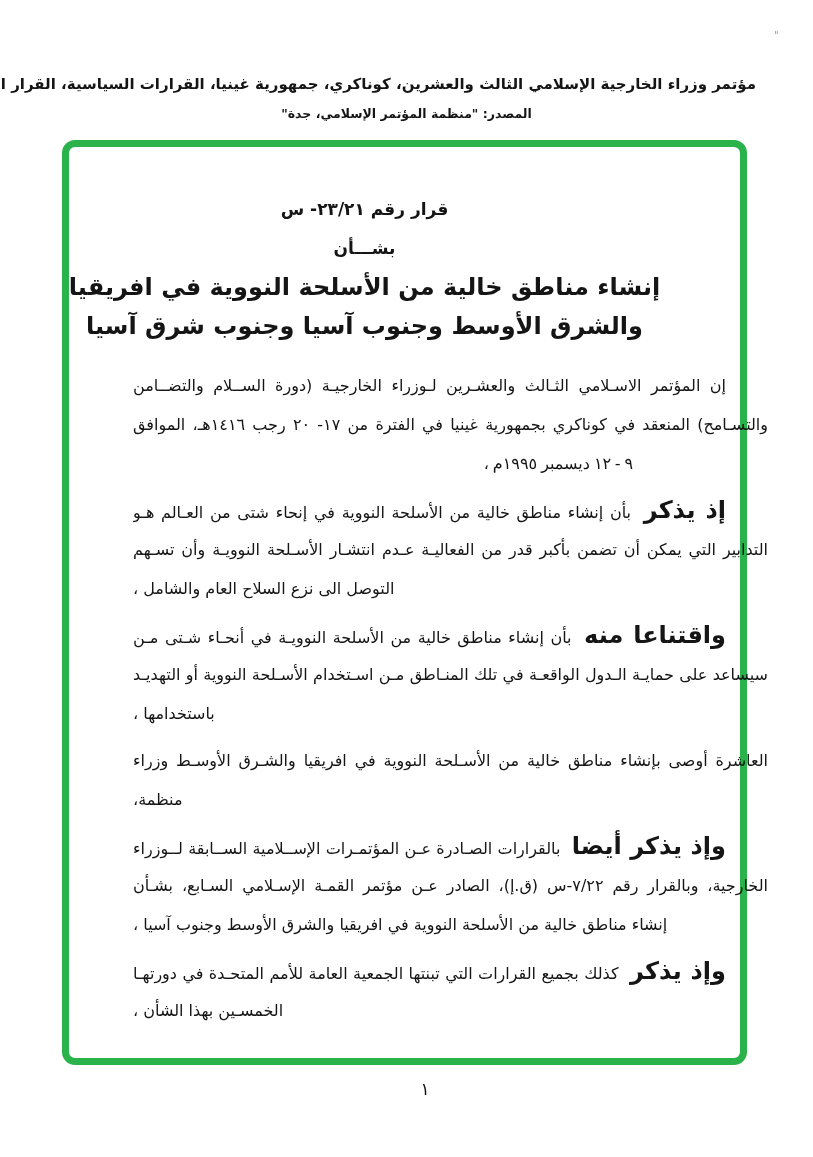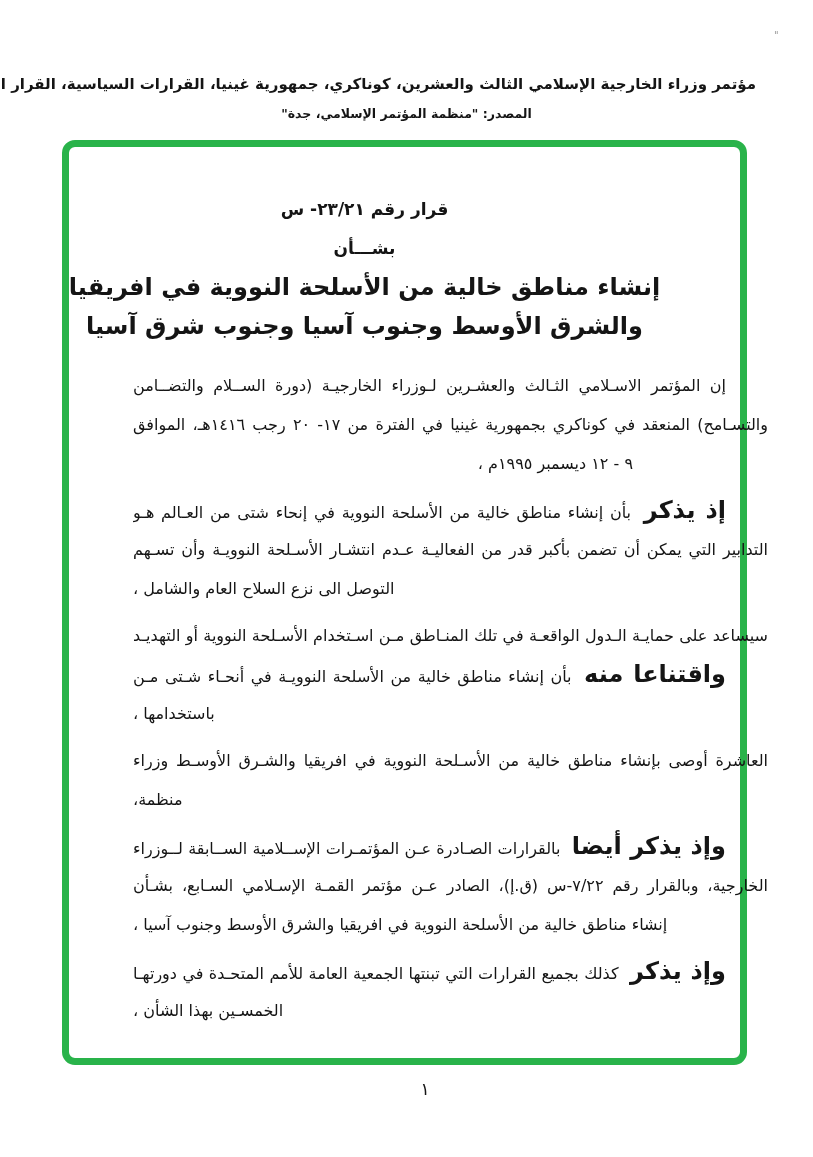--- a/index.html
+++ b/index.html
@@ -38,21 +38,21 @@
   .paras{
     position:absolute;left:85px;top:366px;width:635px;direction:rtl;
     font-size:16px;
     margin-left:48px;
   }
   .para{margin:0 0 8px 0;}
   .bline{height:39px;line-height:39px;overflow:hidden;}
   .l-first{text-align:justify;text-align-last:justify;padding-right:42px;}
   .l-full{text-align:justify;text-align-last:justify;}
   .l-right{text-align:left;}
-  .l-date{padding-left:0;padding-right:135px;}
+  .l-date{padding-left:0;padding-right:135px;font-family:Liberation Serif, serif;}
   .lead{font-weight:700;font-size:24px;margin-left:6px;}
   
   .pagenum{
     position:absolute;top:1078px;left:0;width:850px;height:22px;
     text-align:center;font-size:17px;line-height:22px;
   }
 </style>
 </head>
 <body>
 
@@ -76,22 +76,22 @@
         <div class="bline l-first">إن المؤتمر الاسـلامي الثـالث والعشـرين لـوزراء الخارجيـة (دورة الســلام والتضــامن</div>
         <div class="bline l-full">والتسـامح) المنعقد في كوناكري بجمهورية غينيا في الفترة من ١٧- ٢٠ رجب ١٤١٦هـ، الموافق</div>
         <div class="bline l-date">٩ - ١٢ ديسمبر ١٩٩٥م ،</div>
       </div>
       <div class="para">
         <div class="bline l-first"><b class="lead">إذ يذكر</b> بأن إنشاء مناطق خالية من الأسلحة النووية في إنحاء شتى من العـالم هـو أحـد</div>
         <div class="bline l-full">التدابير التي يمكن أن تضمن بأكبر قدر من الفعاليـة عـدم انتشـار الأسـلحة النوويـة وأن تسـهم في</div>
         <div class="bline l-right">التوصل الى نزع السلاح العام والشامل ،</div>
       </div>
       <div class="para">
+        <div class="bline l-first"><b class="lead">واقتناعا منه</b> بأن إنشاء مناطق خالية من الأسلحة النوويـة في أنحـاء شـتى مـن العـالم</div>
         <div class="bline l-full">سيساعد على حمايـة الـدول الواقعـة في تلك المنـاطق مـن اسـتخدام الأسـلحة النووية أو التهديـد</div>
-        <div class="bline l-first"><b class="lead">واقتناعا منه</b> بأن إنشاء مناطق خالية من الأسلحة النوويـة في أنحـاء شـتى مـن العـالم</div>
         <div class="bline l-right">باستخدامها ،</div>
       </div>
       <div class="para">
         <div class="bline l-full">العاشرة أوصى بإنشاء مناطق خالية من الأسـلحة النووية في افريقيا والشـرق الأوسـط وزراء</div>
         <div class="bline l-right">منظمة،</div>
       </div>
       <div class="para">
         <div class="bline l-first"><b class="lead">وإذ يذكر أيضا</b> بالقرارات الصـادرة عـن المؤتمـرات الإســلامية الســابقة لــوزراء</div>
         <div class="bline l-full">الخارجية، وبالقرار رقم ٧/٢٢-س (ق.إ)، الصادر عـن مؤتمر القمـة الإسـلامي السـابع، بشـأن</div>
         <div class="bline l-right">إنشاء مناطق خالية من الأسلحة النووية في افريقيا والشرق الأوسط وجنوب آسيا ،</div>

